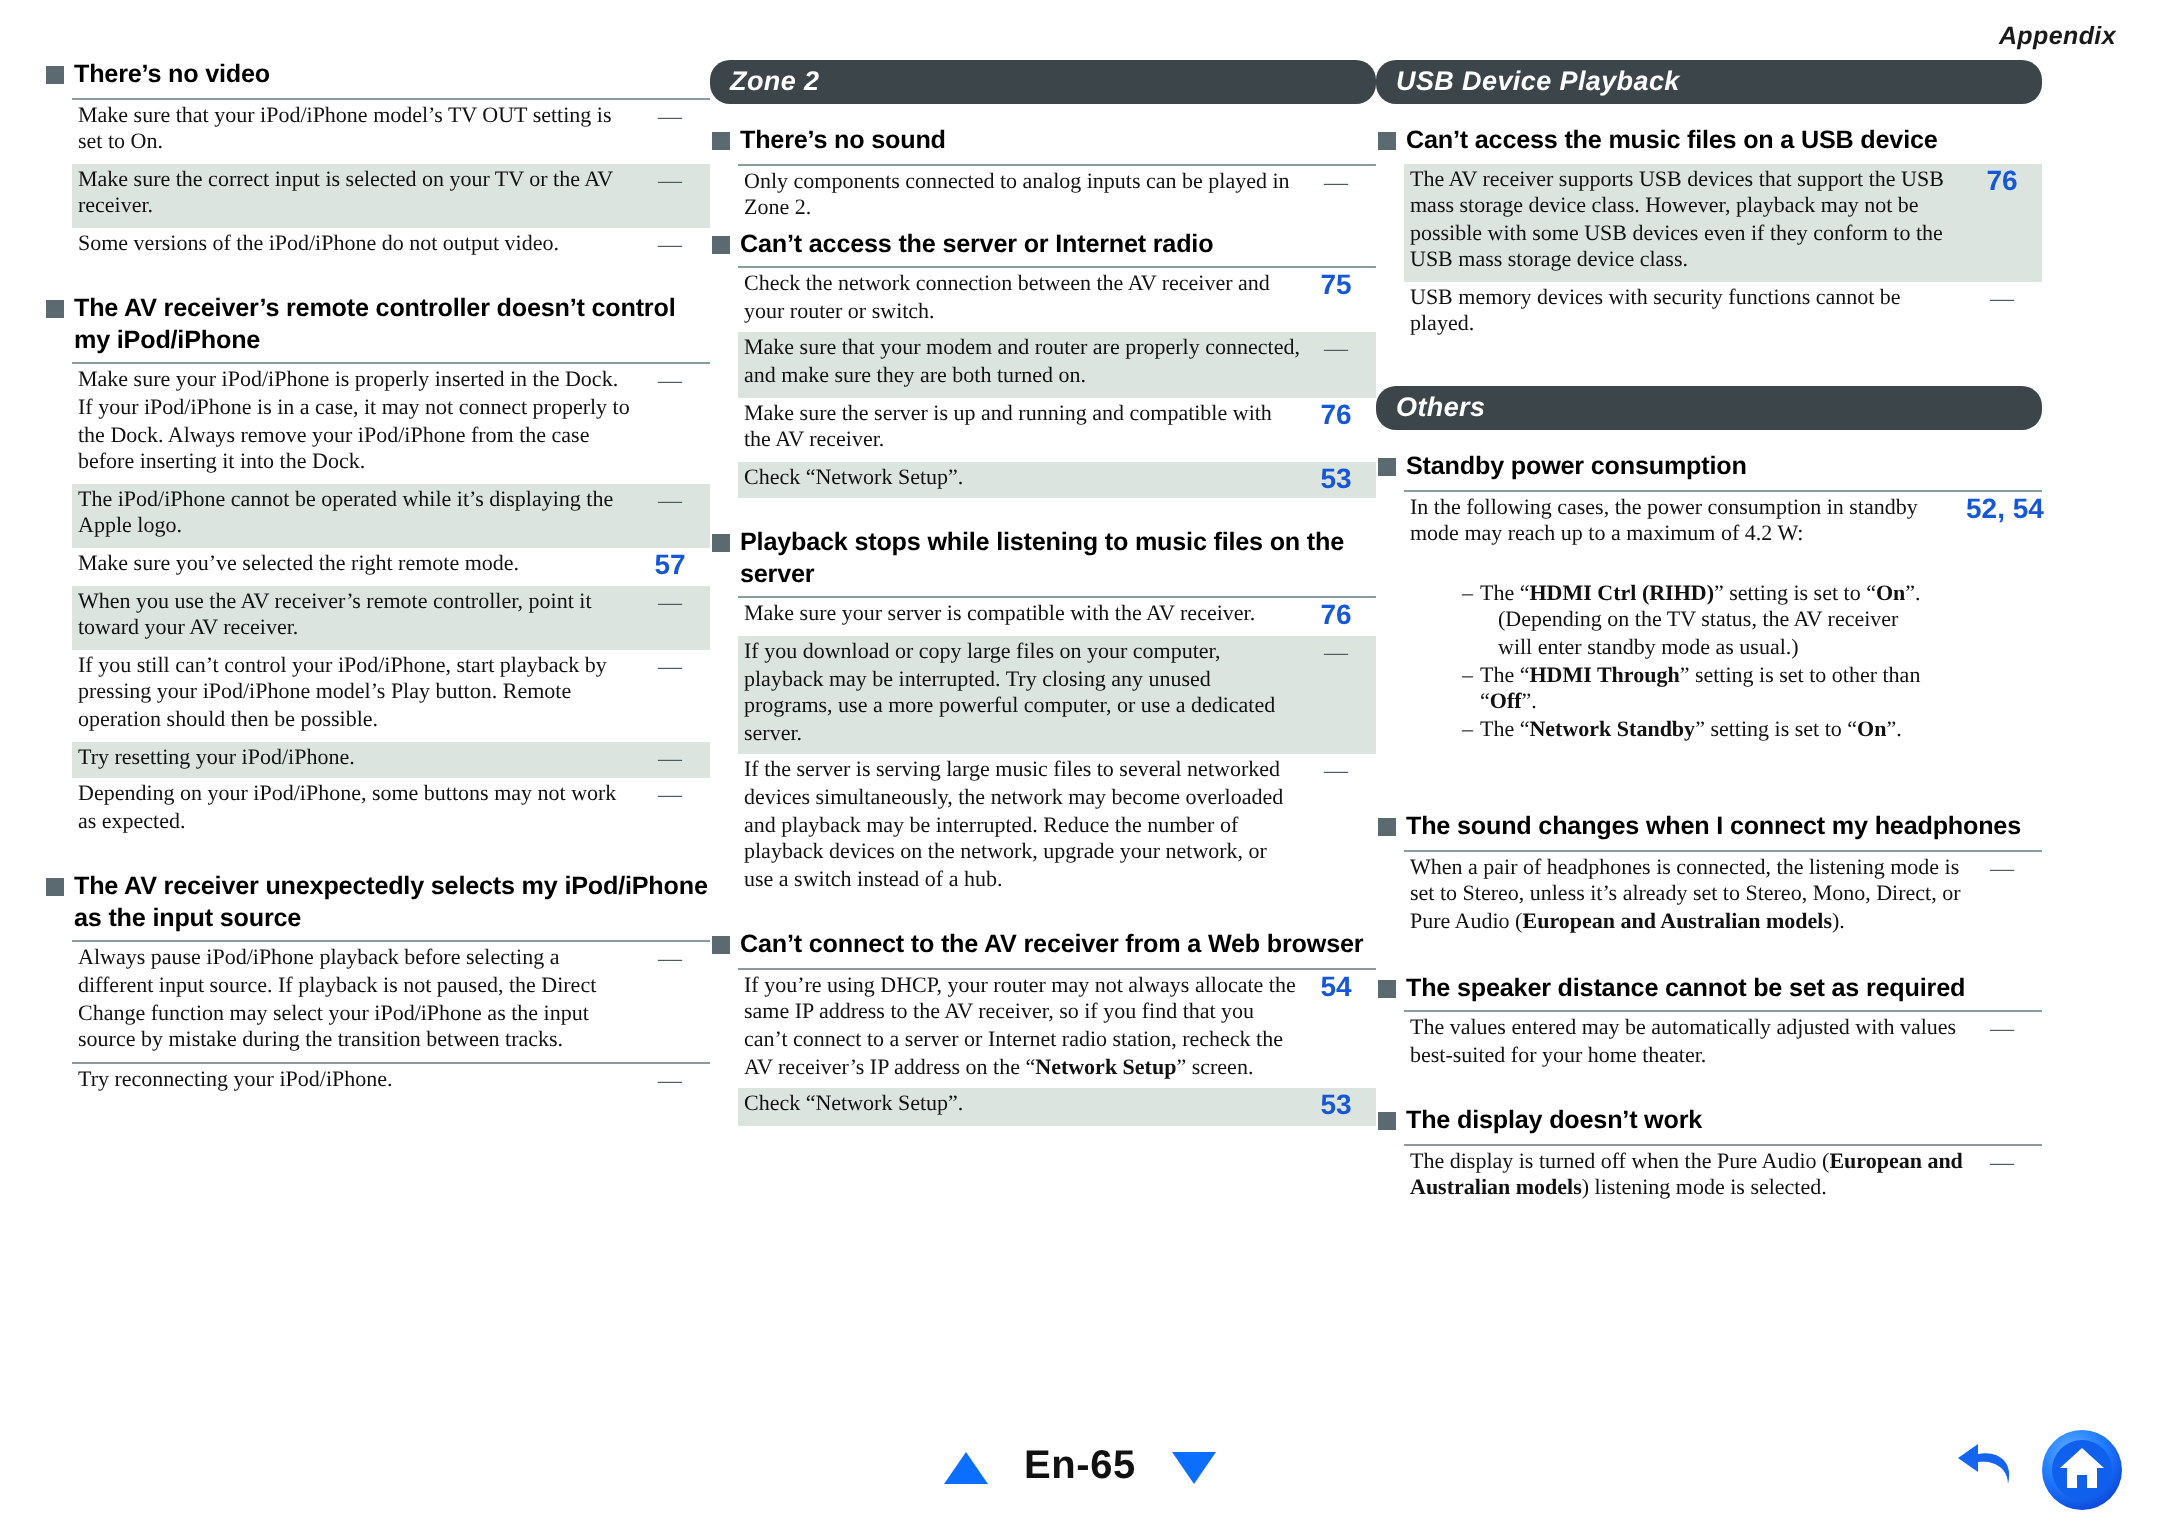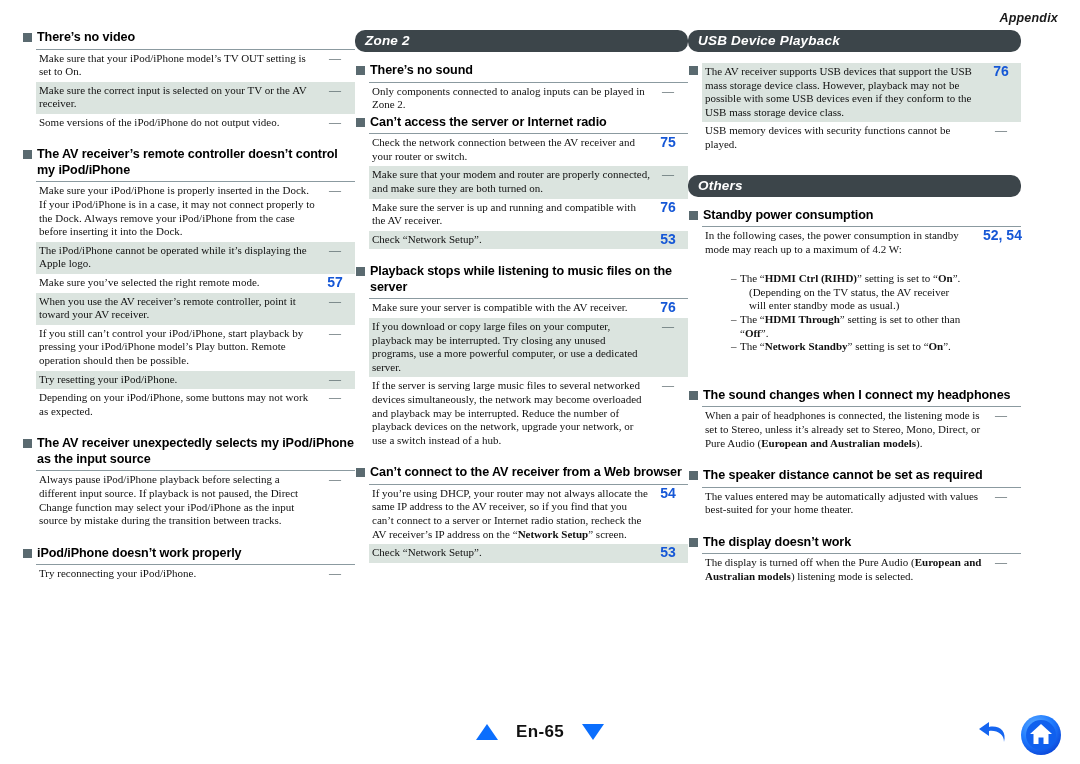--- a/index.html
+++ b/index.html
@@ -126,21 +126,21 @@
   }
   .pagenum-wrap {
     position:absolute;
     left:0; right:0; top:16px;
     display:flex; align-items:center; justify-content:center;
     gap:18px;
   }
   .pagenum {
     font-family:"Liberation Sans", sans-serif;
     font-weight:bold;
-    font-size:17px;
+    font-size:20px;
     color:#111;
     letter-spacing:.3px;
   }
   .tri { width:0; height:0; display:block; }
   .tri.up {
     border-left:11px solid transparent;
     border-right:11px solid transparent;
     border-bottom:16px solid #0b6efd;
   }
   .tri.down {
@@ -215,21 +215,20 @@
       </table>
       <div class="subhead gap"><span class="sq"></span><span>The AV receiver unexpectedly selects my iPod/iPhone as the input source</span></div>
       <table class="tt">
         <tbody>
           <tr class="first ">
             <td>Always pause iPod/iPhone playback before selecting a different input source. If playback is not paused, the Direct Change function may select your iPod/iPhone as the input source by mistake during the transition between tracks.</td>
             <td class="ref dash">—</td>
           </tr>
         </tbody>
       </table>
-      <div class="subhead gap"><span class="sq"></span><span>iPod/iPhone doesn’t work properly</span></div>
       <table class="tt">
         <tbody>
           <tr class="first ">
             <td>Try reconnecting your iPod/iPhone.</td>
             <td class="ref dash">—</td>
           </tr>
         </tbody>
       </table>
     </div>
   <div class="col">
@@ -290,21 +289,21 @@
           </tr>
           <tr class="shade">
             <td>Check “Network Setup”.</td>
             <td class="ref">53</td>
           </tr>
         </tbody>
       </table>
     </div>
   <div class="col">
       <div class="band">USB Device Playback</div>
-      <div class="subhead"><span class="sq"></span></div>
+      <div class="subhead"><span class="sq"></span><span>Can’t access the music files on a USB device</span></div>
       <table class="tt">
         <tbody>
           <tr class="shade">
             <td>The AV receiver supports USB devices that support the USB mass storage device class. However, playback may not be possible with some USB devices even if they conform to the USB mass storage device class.</td>
             <td class="ref">76</td>
           </tr>
           <tr class="">
             <td>USB memory devices with security functions cannot be played.</td>
             <td class="ref dash">—</td>
           </tr>

